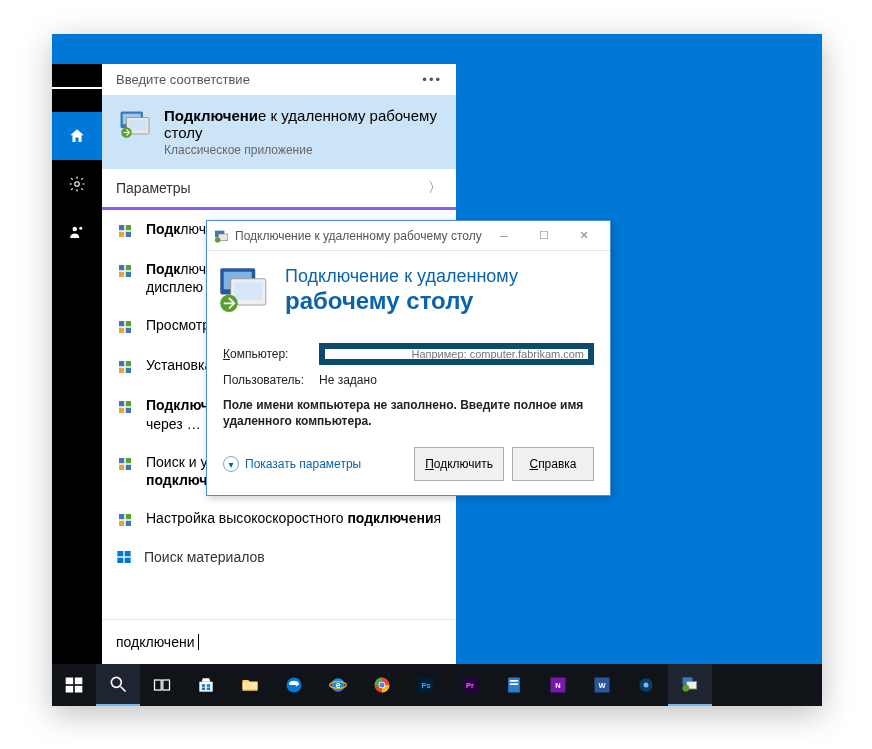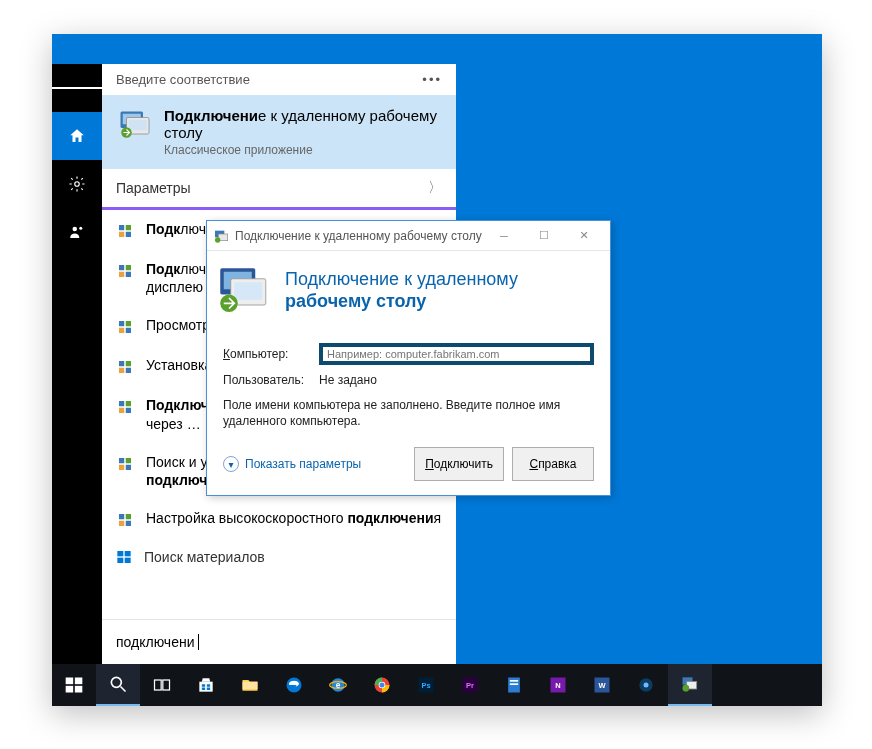--- a/index.html
+++ b/index.html
@@ -33,27 +33,27 @@
 @keyframes blink { 50% { border-color: transparent; } }
 
 .rdp-window { position: absolute; left: 154px; top: 186px; width: 405px; background: #fff; border: 1px solid #4a90d9; box-shadow: 2px 2px 8px rgba(0,0,0,0.2); }
 .rdp-titlebar { height: 30px; background: #fff; display: flex; align-items: center; padding: 0 6px; font-size: 12px; color: #555; border-bottom: 1px solid #e5e5e5; }
 .rdp-titlebar .ticon { width: 16px; height: 16px; margin-right: 6px; }
 .rdp-titlebar .spacer { flex: 1; }
 .win-btn { width: 40px; height: 30px; display: flex; align-items: center; justify-content: center; color: #888; font-size: 11px; }
 .rdp-header { display: flex; align-items: center; gap: 14px; padding: 12px 8px 10px; }
 .rdp-header .big-icon { width: 56px; height: 56px; }
 .rdp-header .htext { color: #0a64ad; font-size: 18px; line-height: 1.2; }
-.rdp-header .htext .bold { font-weight: 700; font-size: 18px; }
+.rdp-header .htext .bold { font-weight: 700; font-size: 24px; }
 .rdp-body { padding: 6px 16px 14px; font-size: 12px; color: #222; }
 .rdp-row { display: flex; align-items: center; gap: 16px; margin: 8px 0; }
 .rdp-row label { width: 80px; font-size: 12px; }
 .rdp-row label .u { text-decoration: underline; }
-.rdp-row select, .rdp-row input.combo { flex: 1; width: 230px; height: 22px; font-size: 11px; padding: 2px 4px; border: 4px solid #0c4a6e; color: #888; }
-.rdp-msg { font-size: 12px; color: #222; margin: 10px 0 14px; line-height: 1.35; }
+.rdp-row select, .rdp-row input.combo { flex: 1; width: 230px; height: 22px; font-size: 11px; padding: 2px 4px; border: 6px solid #0c4a6e; color: #888; text-align: right; }
+.rdp-msg { font-size: 12px; color: #222; margin: 10px 0 14px; line-height: 1.35; font-weight: bold; }
 .rdp-footer { display: flex; align-items: center; gap: 8px; padding-top: 4px; }
 .rdp-footer .expand { display: flex; align-items: center; gap: 6px; color: #0a64ad; font-size: 12px; cursor: pointer; }
 .rdp-footer .expand .circ { width: 16px; height: 16px; border: 1px solid #7aa7d7; border-radius: 50%; display: flex; align-items: center; justify-content: center; color: #0a64ad; font-size: 10px; }
 .rdp-footer .spacer { flex: 1; }
 .rdp-btn { min-width: 82px; height: 34px; font-size: 12px; background: #f0f0f0; border: 1px solid #adadad; padding: 0 10px; cursor: pointer; }
 .rdp-btn .u { text-decoration: underline; }
 
 .settings-icon { fill: none; stroke: currentColor; stroke-width: 1.5; }
 b.hl { font-weight: 700; }
 </style>

